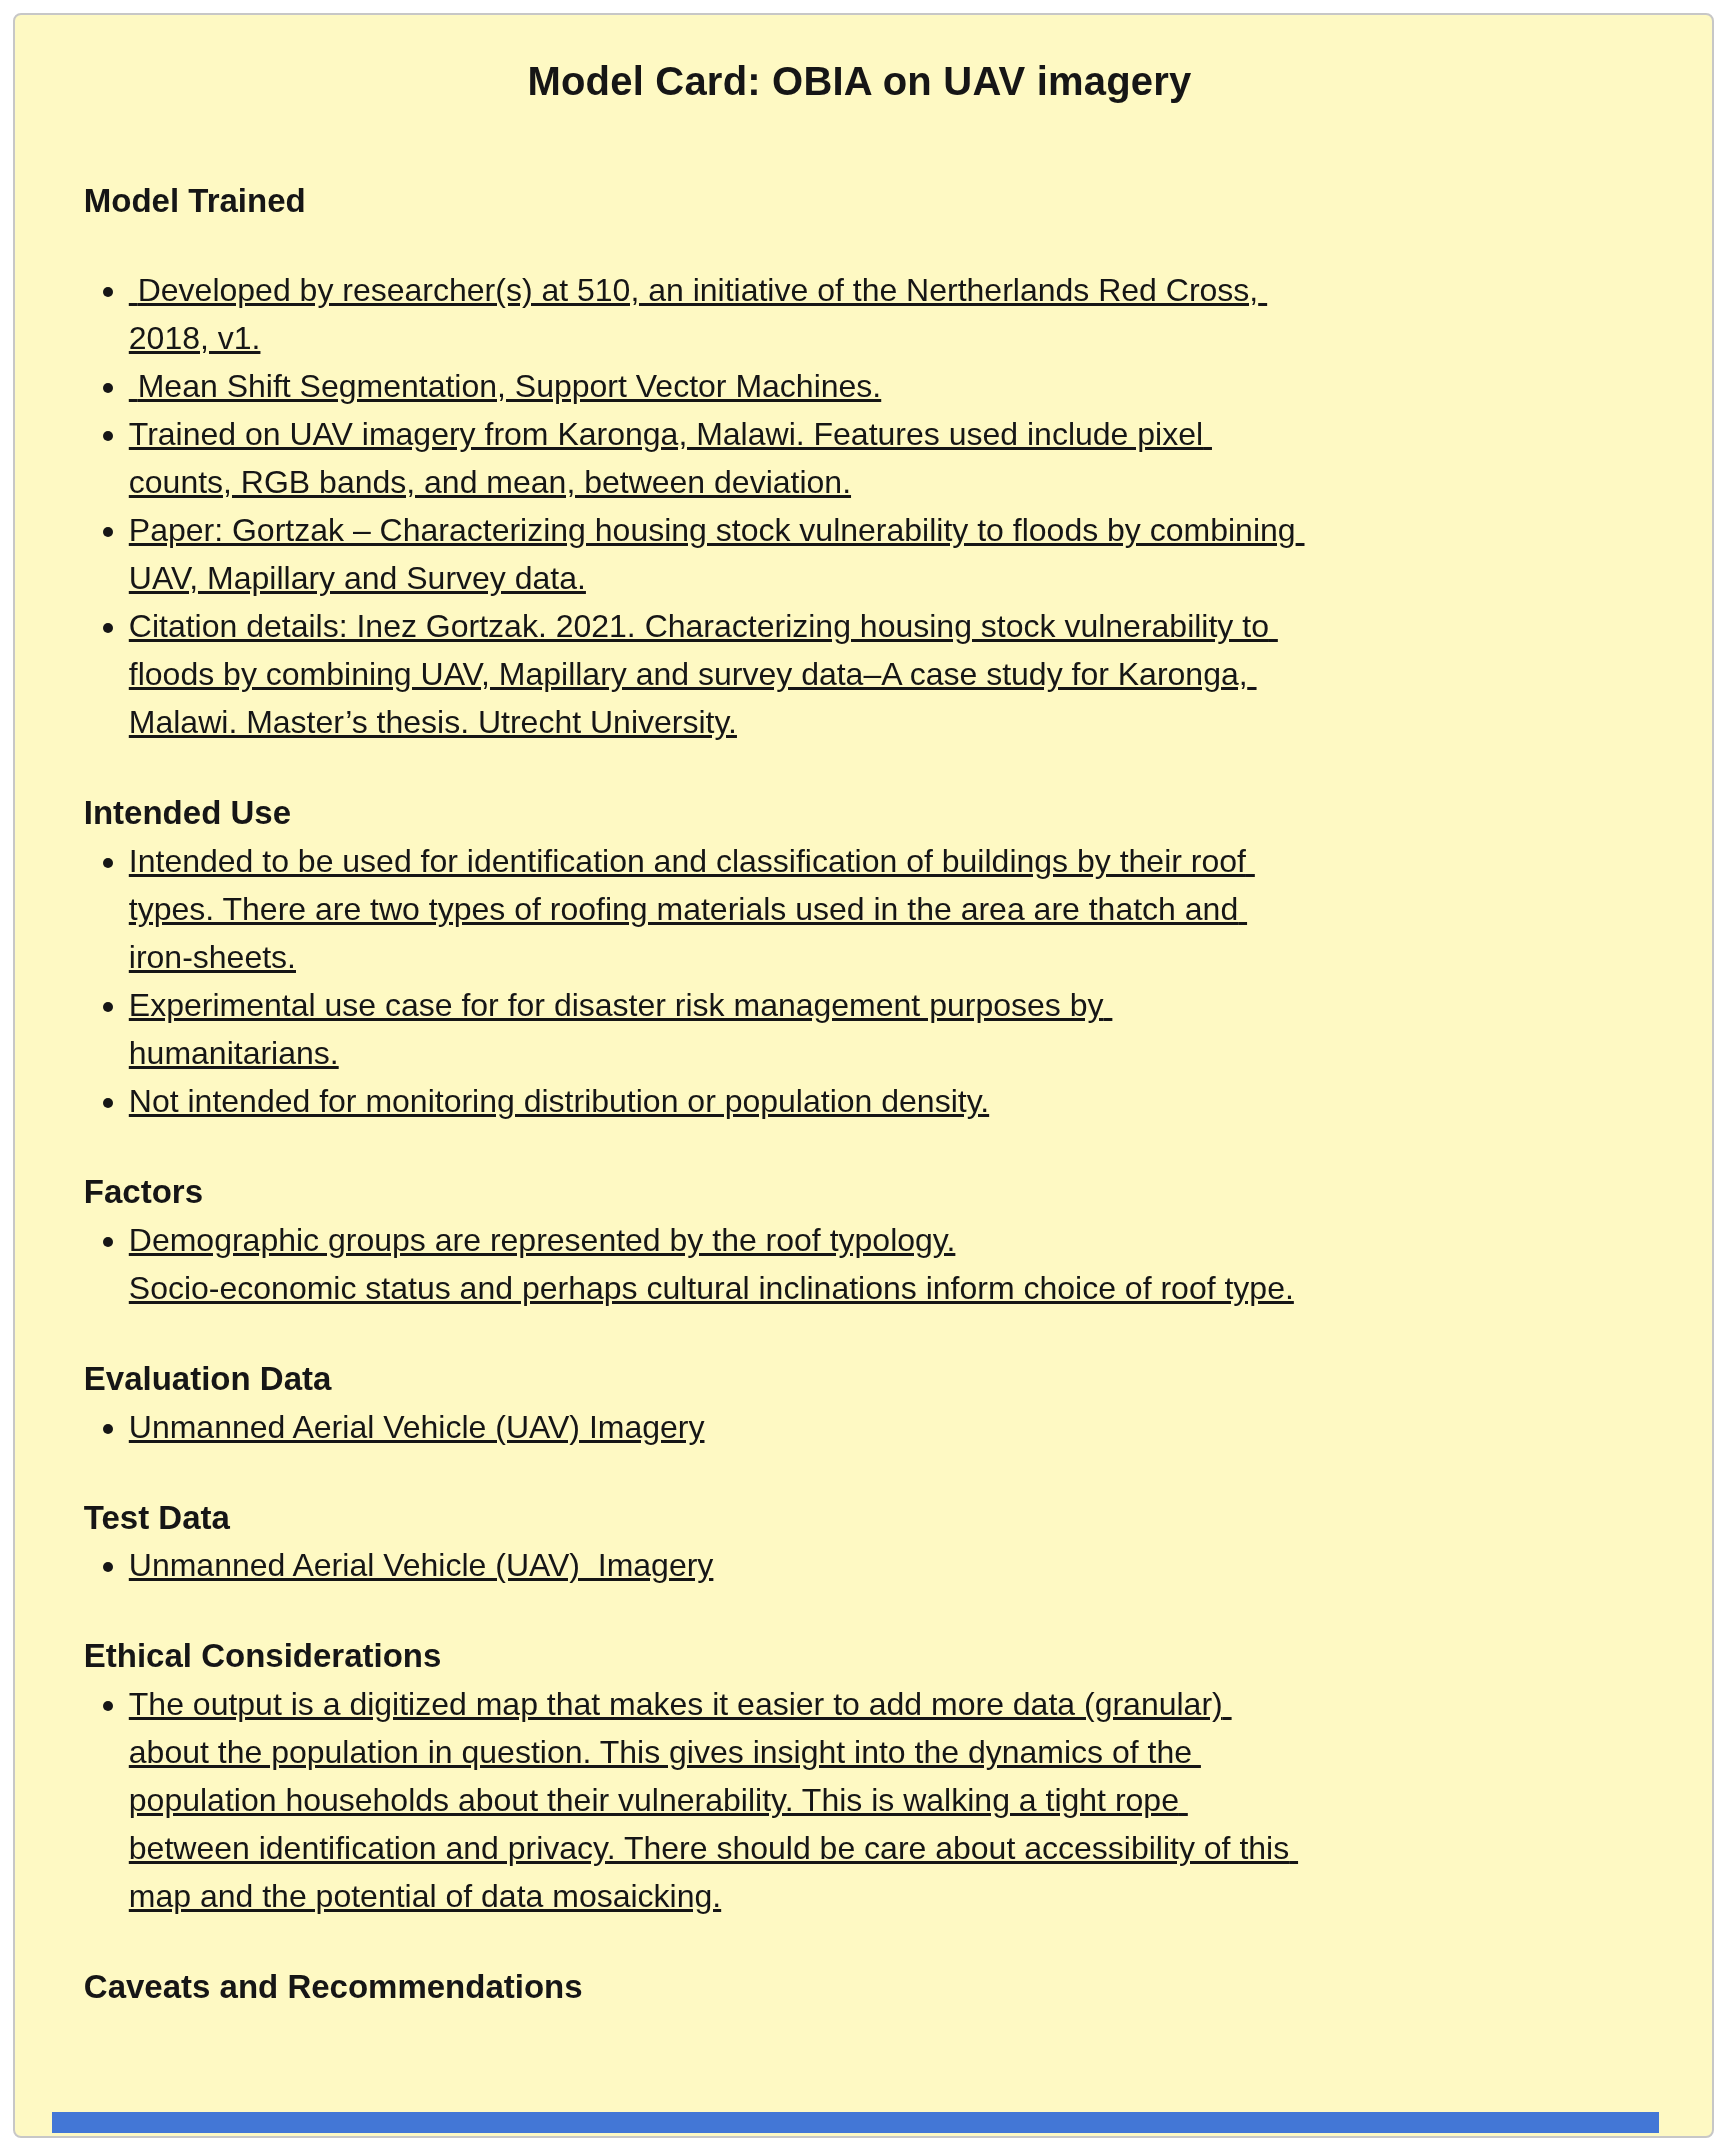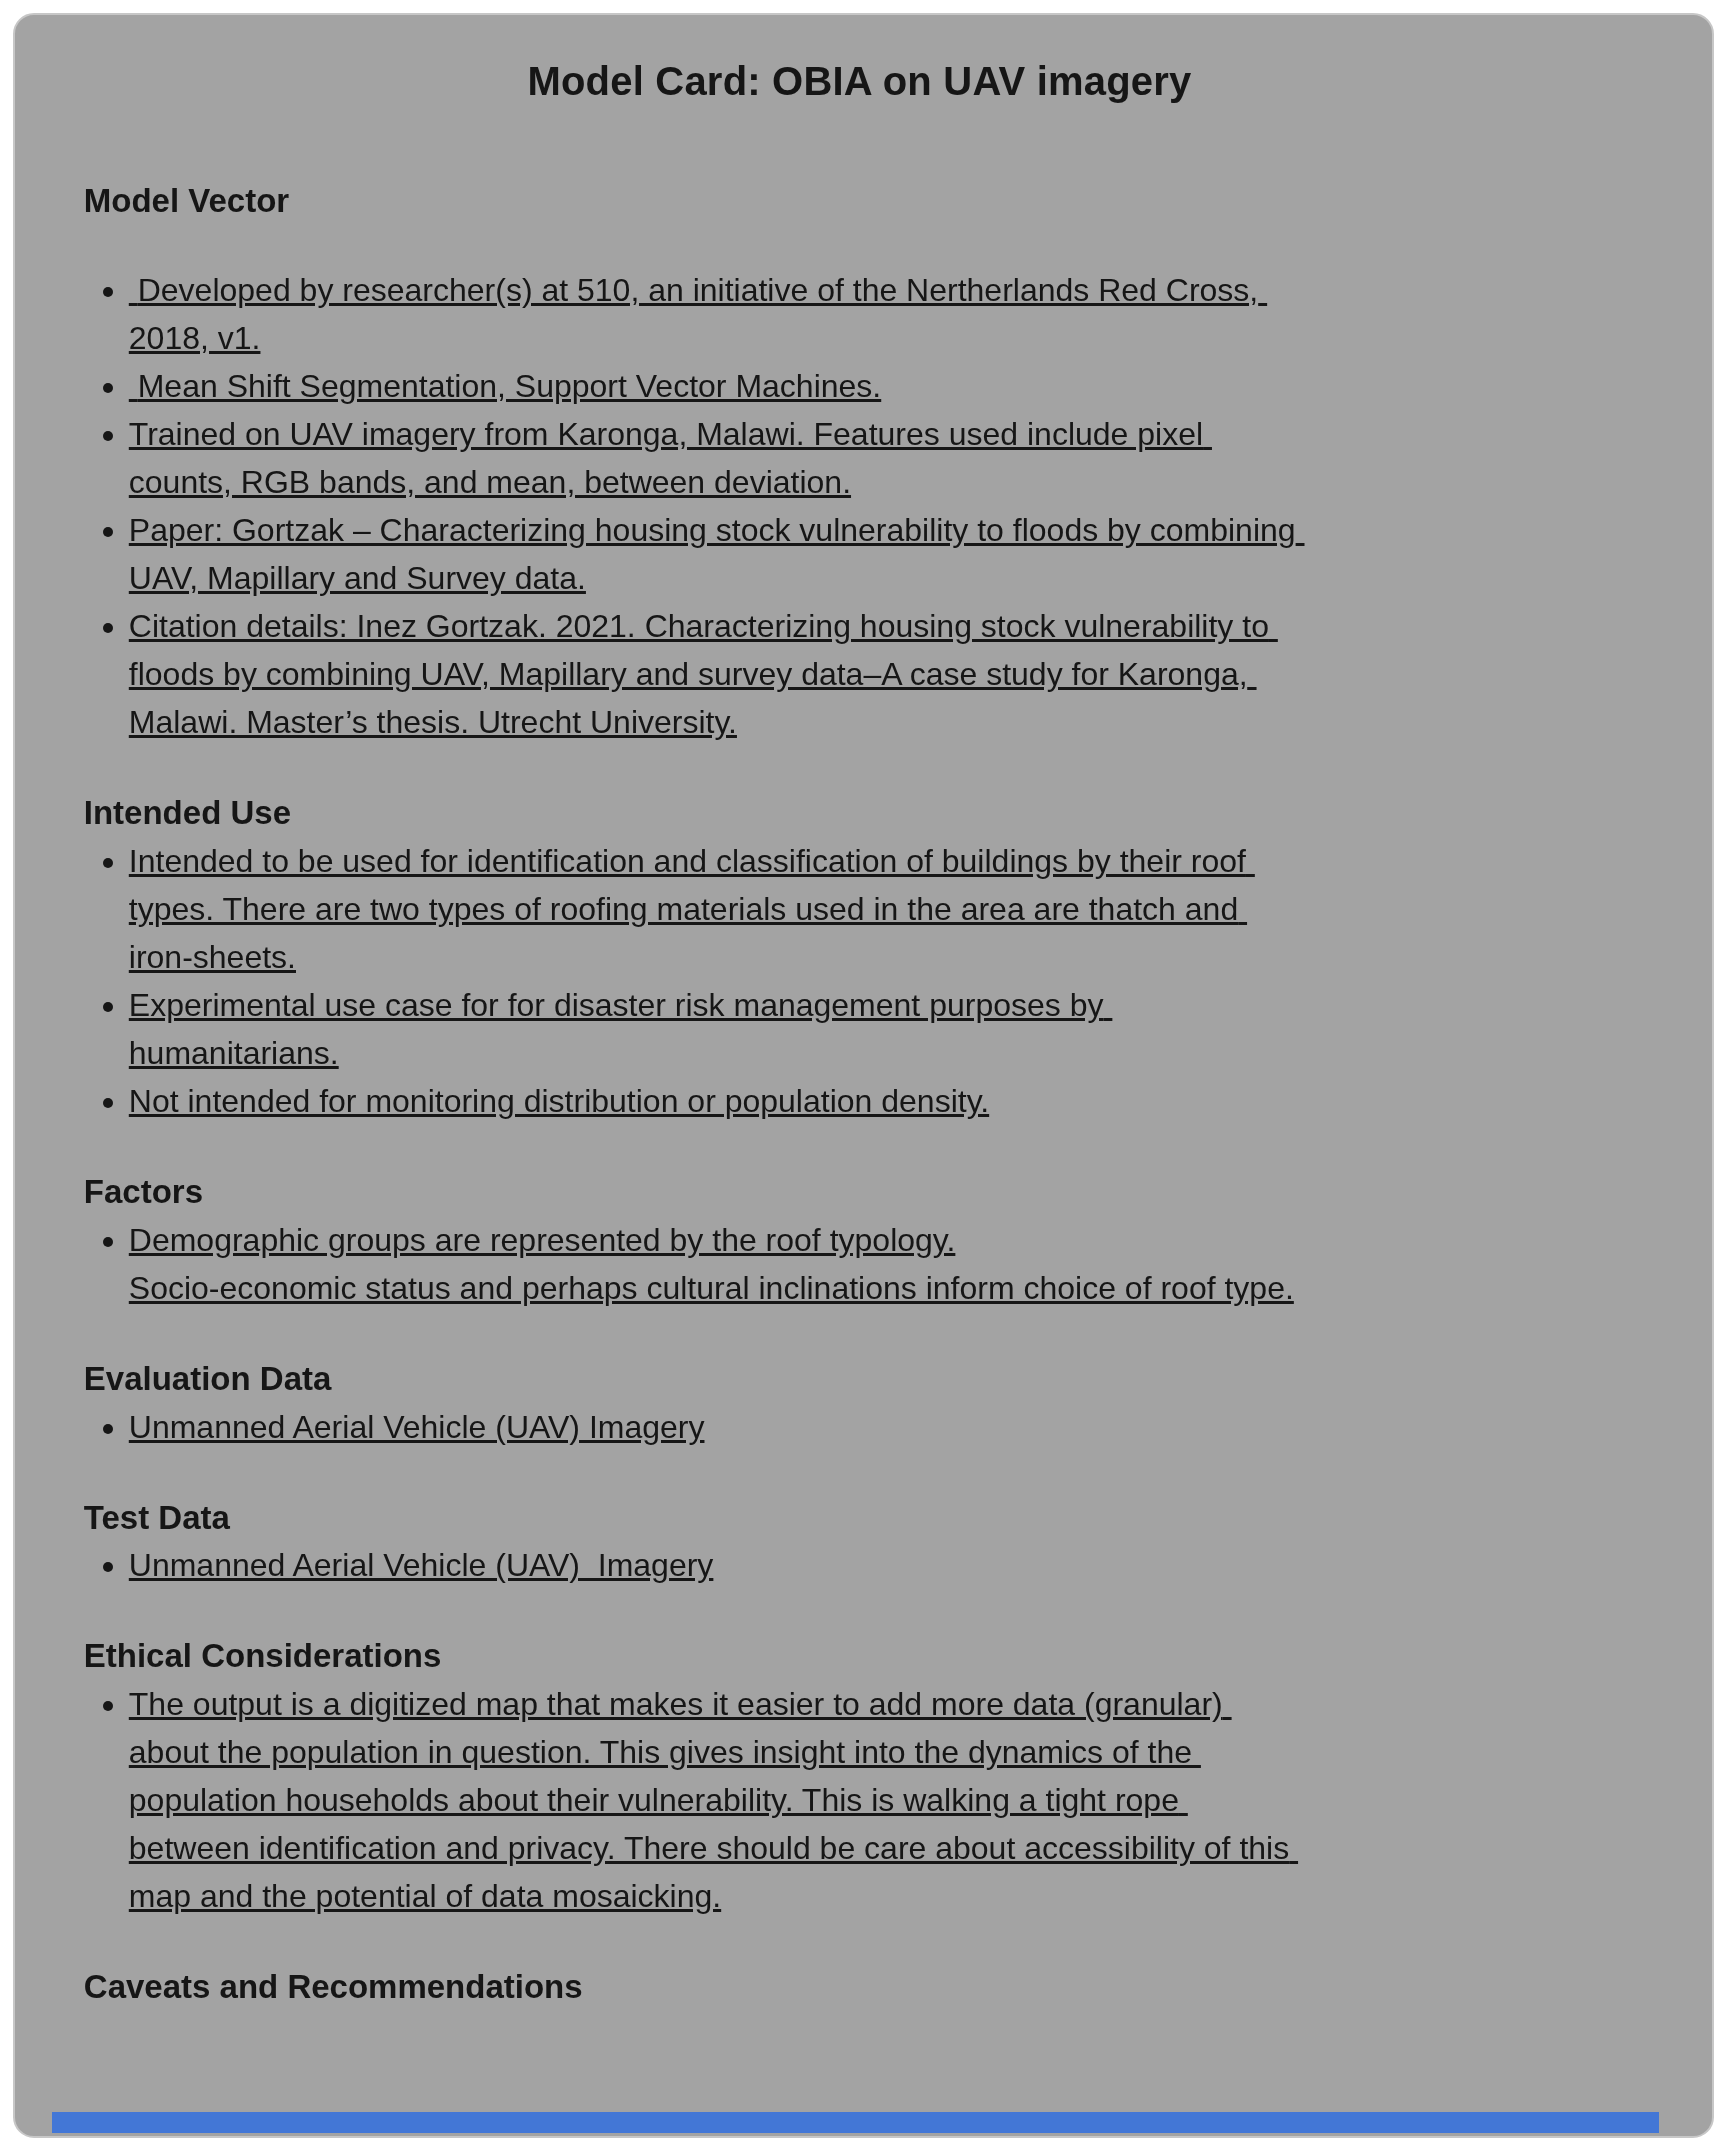--- a/index.html
+++ b/index.html
@@ -14,23 +14,23 @@
     font-family: "Liberation Sans", "DejaVu Sans", sans-serif;
     color: #161616;
     overflow: hidden;
   }
   .card {
     position: absolute;
     top: 12.8px;
     left: 12.8px;
     right: 12.8px;
     bottom: 12.8px;
-    background: #a3a3a3;
+    background: #fef9c3;
     border: 2.4px solid #c7c7c7;
-    border-radius: 21px;
+    border-radius: 8px;
     overflow: hidden;
   }
   .card-inner {
     padding: 27px 77px 0 69px;
   }
   .page-title {
     font-size: 40px;
     font-weight: bold;
     text-align: center;
     margin: 17.5px 0 0 0;
@@ -74,21 +74,21 @@
 <body>
 
 <div class="card">
   <div class="card-inner">
 
     <h1 class="page-title">Model Card: OBIA on UAV imagery</h1>
 
     <div class="content">
 
       <section class="sec first">
-        <h2>Model Vector</h2>
+        <h2>Model Trained</h2>
         <ul>
           <li> Developed by researcher(s) at 510, an initiative of the Nertherlands Red Cross, 2018, v1.</li>
           <li> Mean Shift Segmentation, Support Vector Machines.</li>
           <li>Trained on UAV imagery from Karonga, Malawi. Features used include pixel counts, RGB bands, and mean, between deviation.</li>
           <li>Paper: Gortzak – Characterizing housing stock vulnerability to floods by combining UAV, Mapillary and Survey data.</li>
           <li>Citation details: Inez Gortzak. 2021. Characterizing housing stock vulnerability to floods by combining UAV, Mapillary and survey data–A case study for Karonga, Malawi. Master’s thesis. Utrecht University.</li>
         </ul>
       </section>
 
       <section class="sec">

